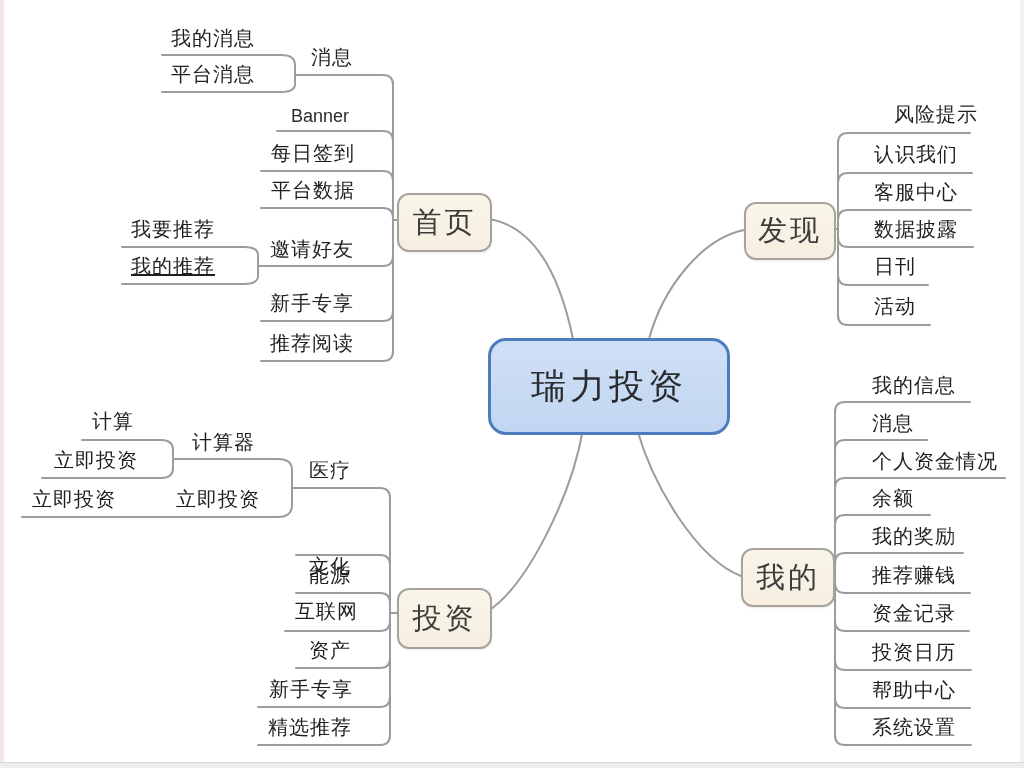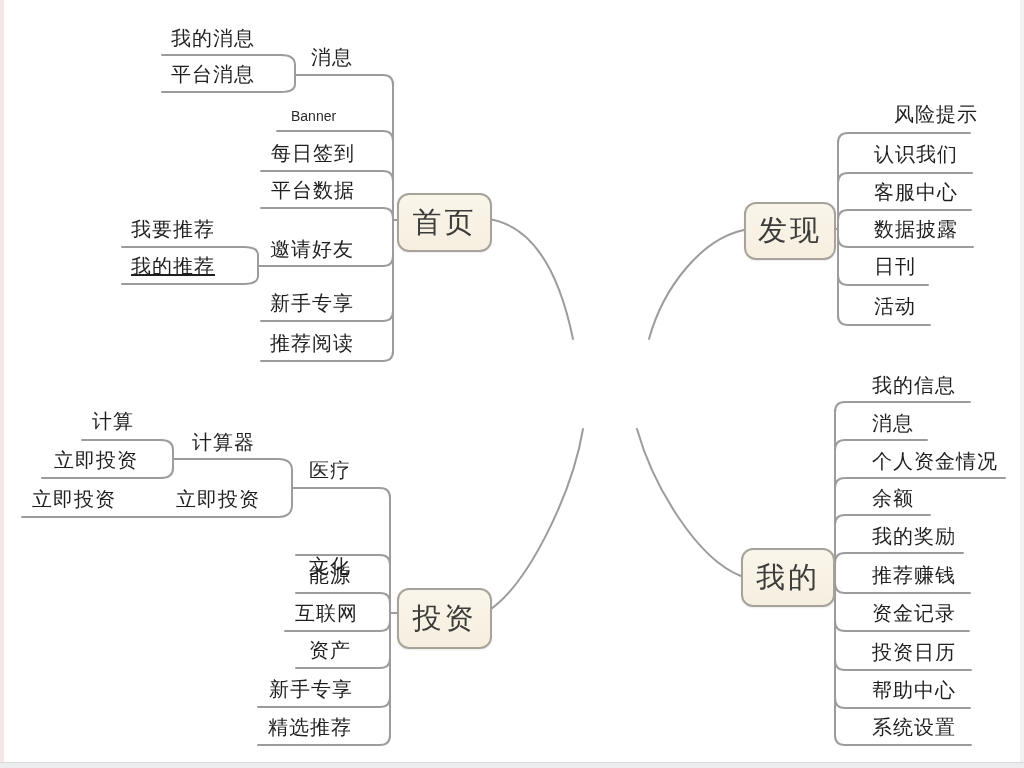--- a/index.html
+++ b/index.html
@@ -12,21 +12,21 @@
   svg.wires{position:absolute;left:0;top:0;width:1024px;height:768px;}
   svg.wires path{fill:none;stroke:#9c9c9c;stroke-width:2;stroke-linecap:round;}
 
   
   .lbl{
     position:absolute;
     font-size:20px;line-height:22px;color:#1f1f1f;
     white-space:nowrap;letter-spacing:1px;
     cursor:default;
   }
-  .lbl.sm{font-size:14px;letter-spacing:0;color:#2b2b2b;}
+  .lbl.sm{font-size:18px;letter-spacing:0;color:#2b2b2b;}
 
   
   .branch{
     position:absolute;display:flex;align-items:center;justify-content:center;
     background:linear-gradient(180deg,#faf5ea 0%,#f6efe0 100%);
     border:2px solid #a7a39a;border-radius:12px;
     font-family:"Liberation Serif", serif;
     font-size:29px;color:#3c3c3a;letter-spacing:3px;
     box-shadow:0 1px 2px rgba(0,0,0,0.08);
     cursor:default;
@@ -119,20 +119,21 @@
       <path d="M278,459 Q292,459 292,470 V505 Q292,517 278,517"></path>
       <path d="M173,459 H278"></path>
       <path d="M173,517 H278"></path>
       <path d="M161,440 Q173,440 173,450 V468 Q173,478 161,478"></path>
       <path d="M82,440 H161"></path>
       <path d="M42,478 H161"></path>
       <path d="M22,517 H173"></path>
     </g>
   </svg>
 
+  <div class="root-node" style="left:488px;top:338px;width:236px;height:91px;">瑞力投资</div>
 
   <div class="branch" style="left:397px;top:193px;width:91px;height:55px;">首页</div>
   <div class="branch" style="left:744px;top:202px;width:88px;height:54px;">发现</div>
   <div class="branch" style="left:741px;top:548px;width:90px;height:55px;">我的</div>
   <div class="branch" style="left:397px;top:588px;width:91px;height:57px;">投资</div>
 
   <div class="lbl" style="left:311px;top:46px;">消息</div>
   <div class="lbl" style="left:171px;top:27px;">我的消息</div>
   <div class="lbl" style="left:171px;top:63px;">平台消息</div>
   <div class="lbl sm" style="left:291px;top:105px;">Banner</div>
@@ -152,21 +153,21 @@
   <div class="lbl" style="left:874px;top:295px;">活动</div>
 
   <div class="lbl" style="left:309px;top:459px;text-align:center;">医疗</div>
   <div class="lbl" style="left:192px;top:431px;">计算器</div>
   <div class="lbl" style="left:92px;top:410px;">计算</div>
   <div class="lbl" style="left:54px;top:449px;">立即投资</div>
   <div class="lbl" style="left:176px;top:488px;">立即投资</div>
   <div class="lbl" style="left:32px;top:488px;">立即投资</div>
   <div class="lbl" style="left:309px;top:555px;">文化</div>
   <div class="lbl" style="left:309px;top:564px;">能源</div>
-  <div class="lbl" style="left:295px;top:602px;">互联网</div>
+  <div class="lbl" style="left:295px;top:602px;font-family:Liberation Mono, monospace;">互联网</div>
   <div class="lbl" style="left:309px;top:639px;">资产</div>
   <div class="lbl" style="left:269px;top:678px;">新手专享</div>
   <div class="lbl" style="left:268px;top:716px;">精选推荐</div>
 
   <div class="lbl" style="left:872px;top:374px;">我的信息</div>
   <div class="lbl" style="left:872px;top:412px;">消息</div>
   <div class="lbl" style="left:872px;top:450px;">个人资金情况</div>
   <div class="lbl" style="left:872px;top:487px;">余额</div>
   <div class="lbl" style="left:872px;top:525px;">我的奖励</div>
   <div class="lbl" style="left:872px;top:564px;">推荐赚钱</div>

